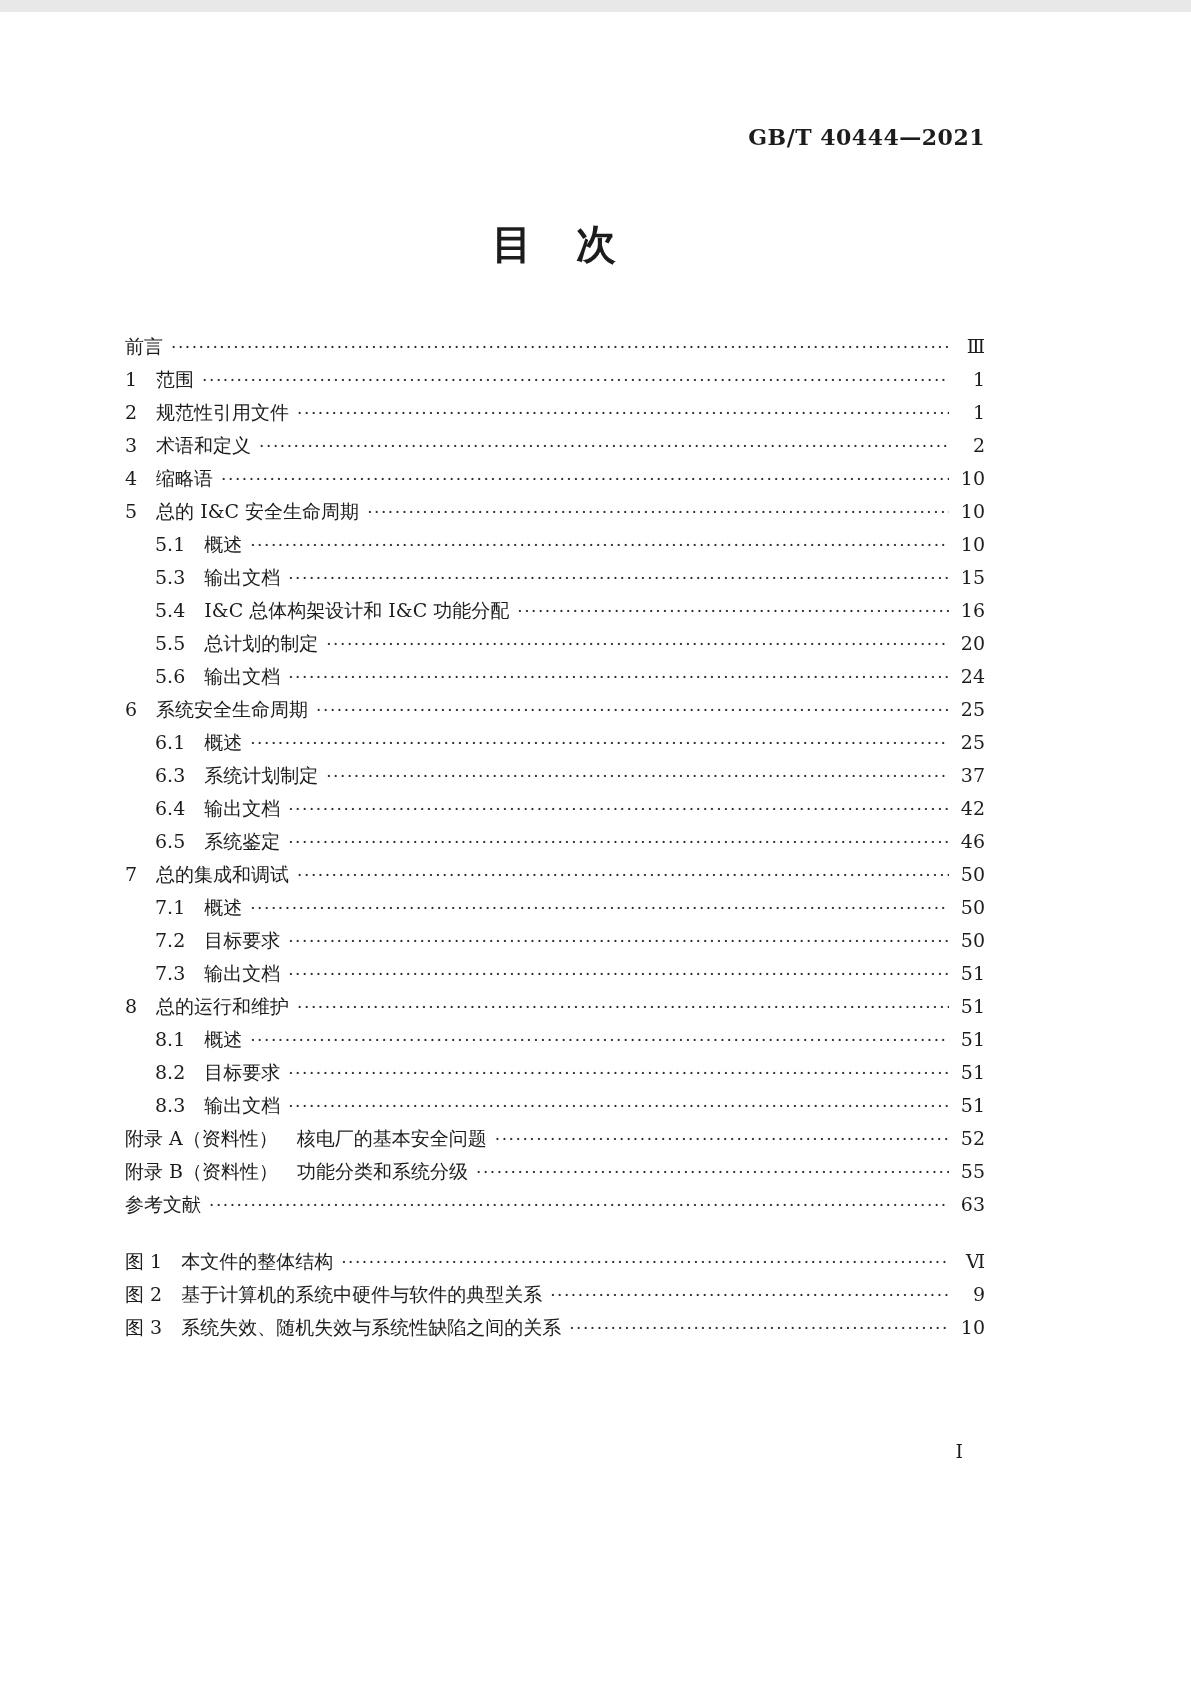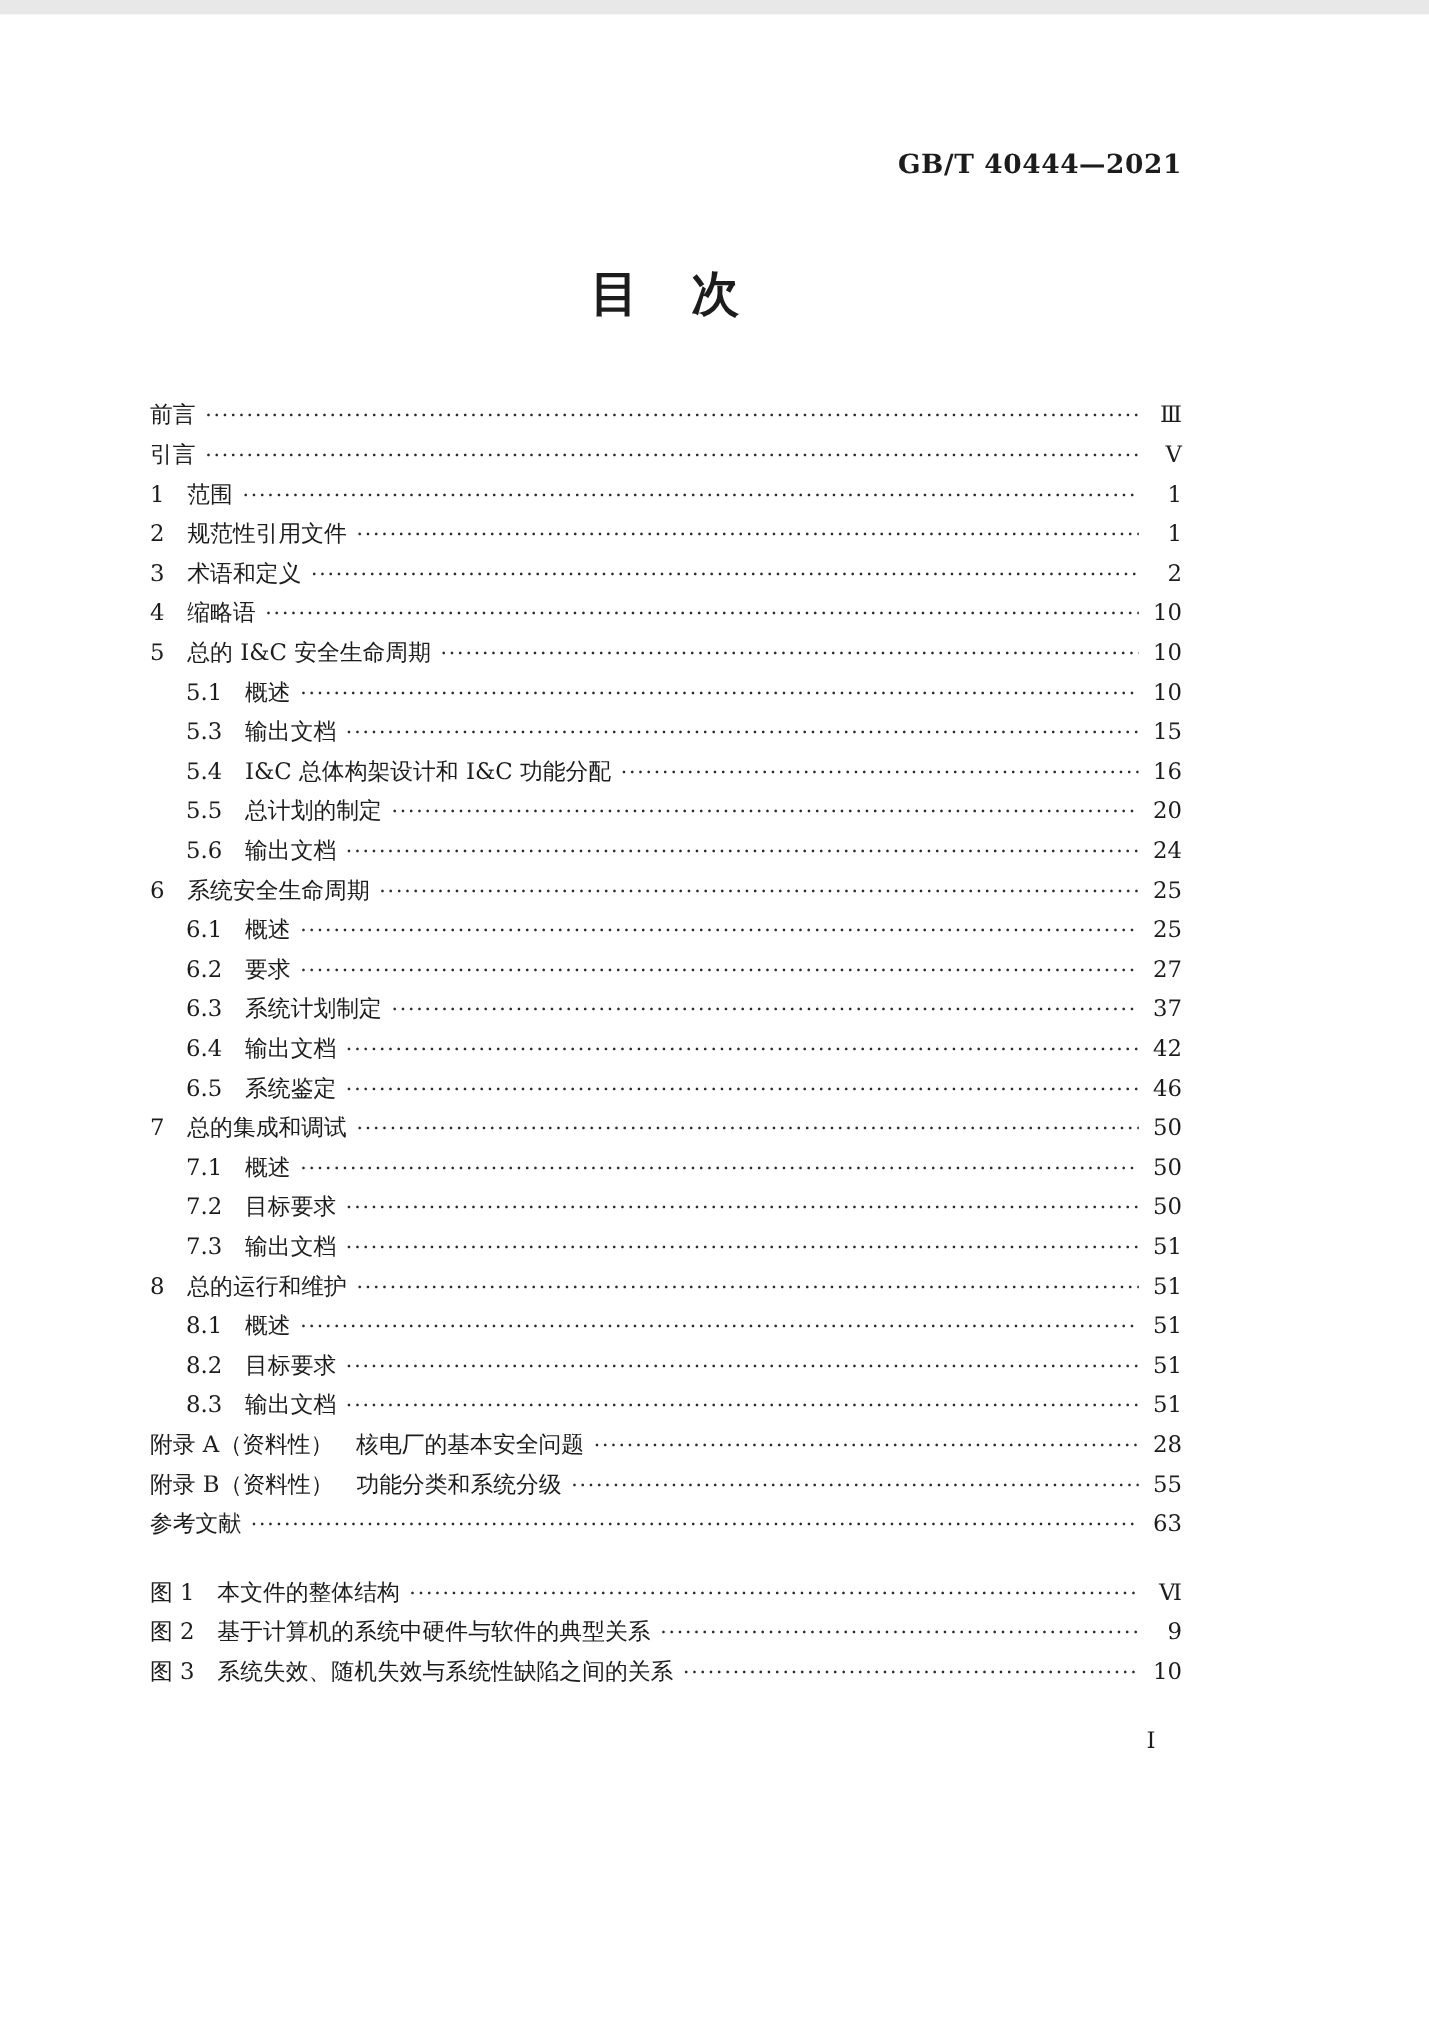--- a/index.html
+++ b/index.html
@@ -94,25 +94,20 @@
   <div class="content">
     <h1 class="title">目　次</h1>
 
     <div class="toc-list">
         <div class="toc-row">
     <span class="toc-label">前言</span>
     <span class="toc-dots"></span>
     <span class="toc-page">Ⅲ</span>
   </div>
         <div class="toc-row">
-    <span class="toc-label">引言</span>
-    <span class="toc-dots"></span>
-    <span class="toc-page">Ⅴ</span>
-  </div>
-        <div class="toc-row">
     <span class="toc-label">1　范围</span>
     <span class="toc-dots"></span>
     <span class="toc-page">1</span>
   </div>
         <div class="toc-row">
     <span class="toc-label">2　规范性引用文件</span>
     <span class="toc-dots"></span>
     <span class="toc-page">1</span>
   </div>
         <div class="toc-row">
@@ -159,25 +154,20 @@
     <span class="toc-label">6　系统安全生命周期</span>
     <span class="toc-dots"></span>
     <span class="toc-page">25</span>
   </div>
         <div class="toc-row indent">
     <span class="toc-label">6.1　概述</span>
     <span class="toc-dots"></span>
     <span class="toc-page">25</span>
   </div>
         <div class="toc-row indent">
-    <span class="toc-label">6.2　要求</span>
-    <span class="toc-dots"></span>
-    <span class="toc-page">27</span>
-  </div>
-        <div class="toc-row indent">
     <span class="toc-label">6.3　系统计划制定</span>
     <span class="toc-dots"></span>
     <span class="toc-page">37</span>
   </div>
         <div class="toc-row indent">
     <span class="toc-label">6.4　输出文档</span>
     <span class="toc-dots"></span>
     <span class="toc-page">42</span>
   </div>
         <div class="toc-row indent">
@@ -221,21 +211,21 @@
     <span class="toc-page">51</span>
   </div>
         <div class="toc-row indent">
     <span class="toc-label">8.3　输出文档</span>
     <span class="toc-dots"></span>
     <span class="toc-page">51</span>
   </div>
         <div class="toc-row">
     <span class="toc-label">附录 A（资料性）　核电厂的基本安全问题</span>
     <span class="toc-dots"></span>
-    <span class="toc-page">28</span>
+    <span class="toc-page">52</span>
   </div>
         <div class="toc-row">
     <span class="toc-label">附录 B（资料性）　功能分类和系统分级</span>
     <span class="toc-dots"></span>
     <span class="toc-page">55</span>
   </div>
         <div class="toc-row">
     <span class="toc-label">参考文献</span>
     <span class="toc-dots"></span>
     <span class="toc-page">63</span>

